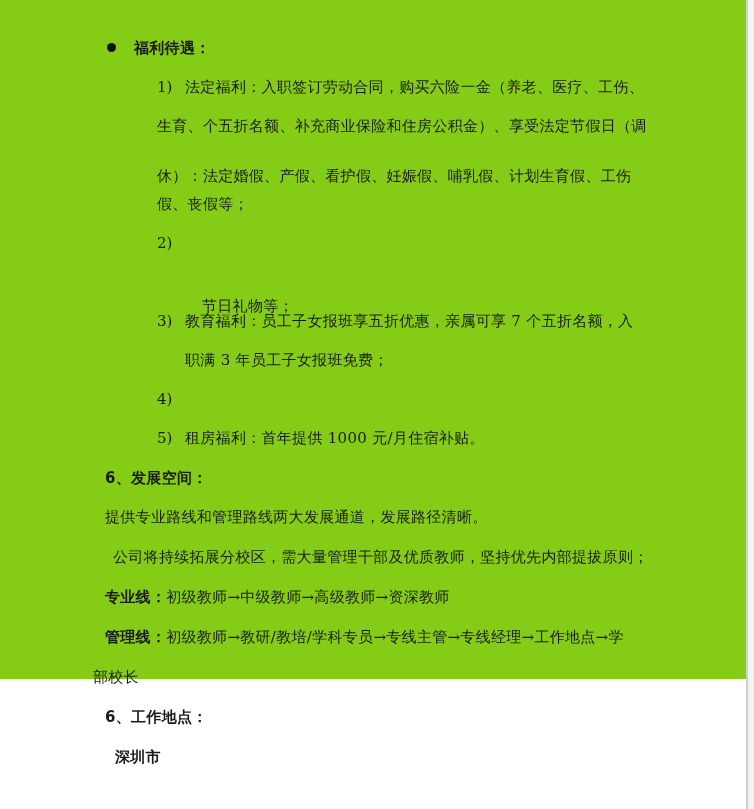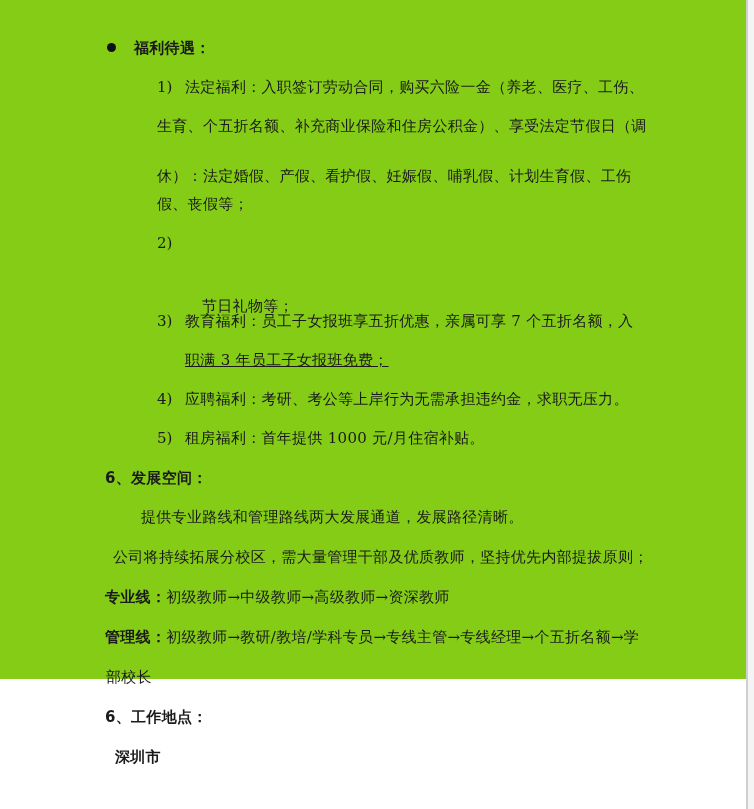--- a/index.html
+++ b/index.html
@@ -44,39 +44,38 @@
   <div class="line" style="left:185px; top:77px;">法定福利：入职签订劳动合同，购买六险一金（养老、医疗、工伤、</div>
   <div class="line" style="left:157px; top:116px;">生育、个五折名额、补充商业保险和住房公积金）、享受法定节假日（调</div>
   <div class="line" style="left:157px; top:166px;">休）：法定婚假、产假、看护假、妊娠假、哺乳假、计划生育假、工伤</div>
   <div class="line" style="left:157px; top:194px;">假、丧假等；</div>
 
   <div class="num" style="left:157px; top:233px;">2)</div>
   <div class="line" style="left:202px; top:272px;margin-top:24px;">节日礼物等；</div>
 
   <div class="num" style="left:157px; top:311px;">3)</div>
   <div class="line" style="left:185px; top:311px;">教育福利：员工子女报班享五折优惠，亲属可享 7 个五折名额，入</div>
-  <div class="line" style="left:185px; top:350px;text-decoration:underline;">职满 3 年员工子女报班免费；</div>
+  <div class="line" style="left:185px; top:350px;">职满 3 年员工子女报班免费；</div>
 
   <div class="num" style="left:157px; top:389px;">4)</div>
-  <div class="line" style="left:185px; top:389px;">应聘福利：考研、考公等上岸行为无需承担违约金，求职无压力。</div>
 
   <div class="num" style="left:157px; top:428px;">5)</div>
   <div class="line" style="left:185px; top:428px;">租房福利：首年提供 1000 元/月住宿补贴。</div>
 
   <div class="line bold" style="left:105px; top:468px;">6、发展空间：</div>
-  <div class="line" style="left:105px; top:507px;margin-left:36px;">提供专业路线和管理路线两大发展通道，发展路径清晰。</div>
+  <div class="line" style="left:105px; top:507px;">提供专业路线和管理路线两大发展通道，发展路径清晰。</div>
   <div class="line" style="left:105px; top:547px;margin-left:8px;">公司将持续拓展分校区，需大量管理干部及优质教师，坚持优先内部提拔原则；</div>
 
   <div class="line" style="left:105px; top:587px;">
     <span class="bold">专业线：</span><span>初级教师→中级教师→高级教师→资深教师</span>
   </div>
 
   <div class="line" style="left:105px; top:627px;">
-    <span class="bold">管理线：</span><span>初级教师→教研/教培/学科专员→专线主管→专线经理→个五折名额→学</span>
+    <span class="bold">管理线：</span><span>初级教师→教研/教培/学科专员→专线主管→专线经理→工作地点→学</span>
   </div>
-  <div class="line" style="left:106px; top:667px;">部校长</div>
+  <div class="line" style="left:93px; top:667px;">部校长</div>
 
   <div class="line bold" style="left:105px; top:707px;">6、工作地点：</div>
   <div class="line bold" style="left:115px; top:747px;">深圳市</div>
 </div>
 
 <div class="page-edge"></div>
 <div class="gutter"></div>
 
 </body></html>

